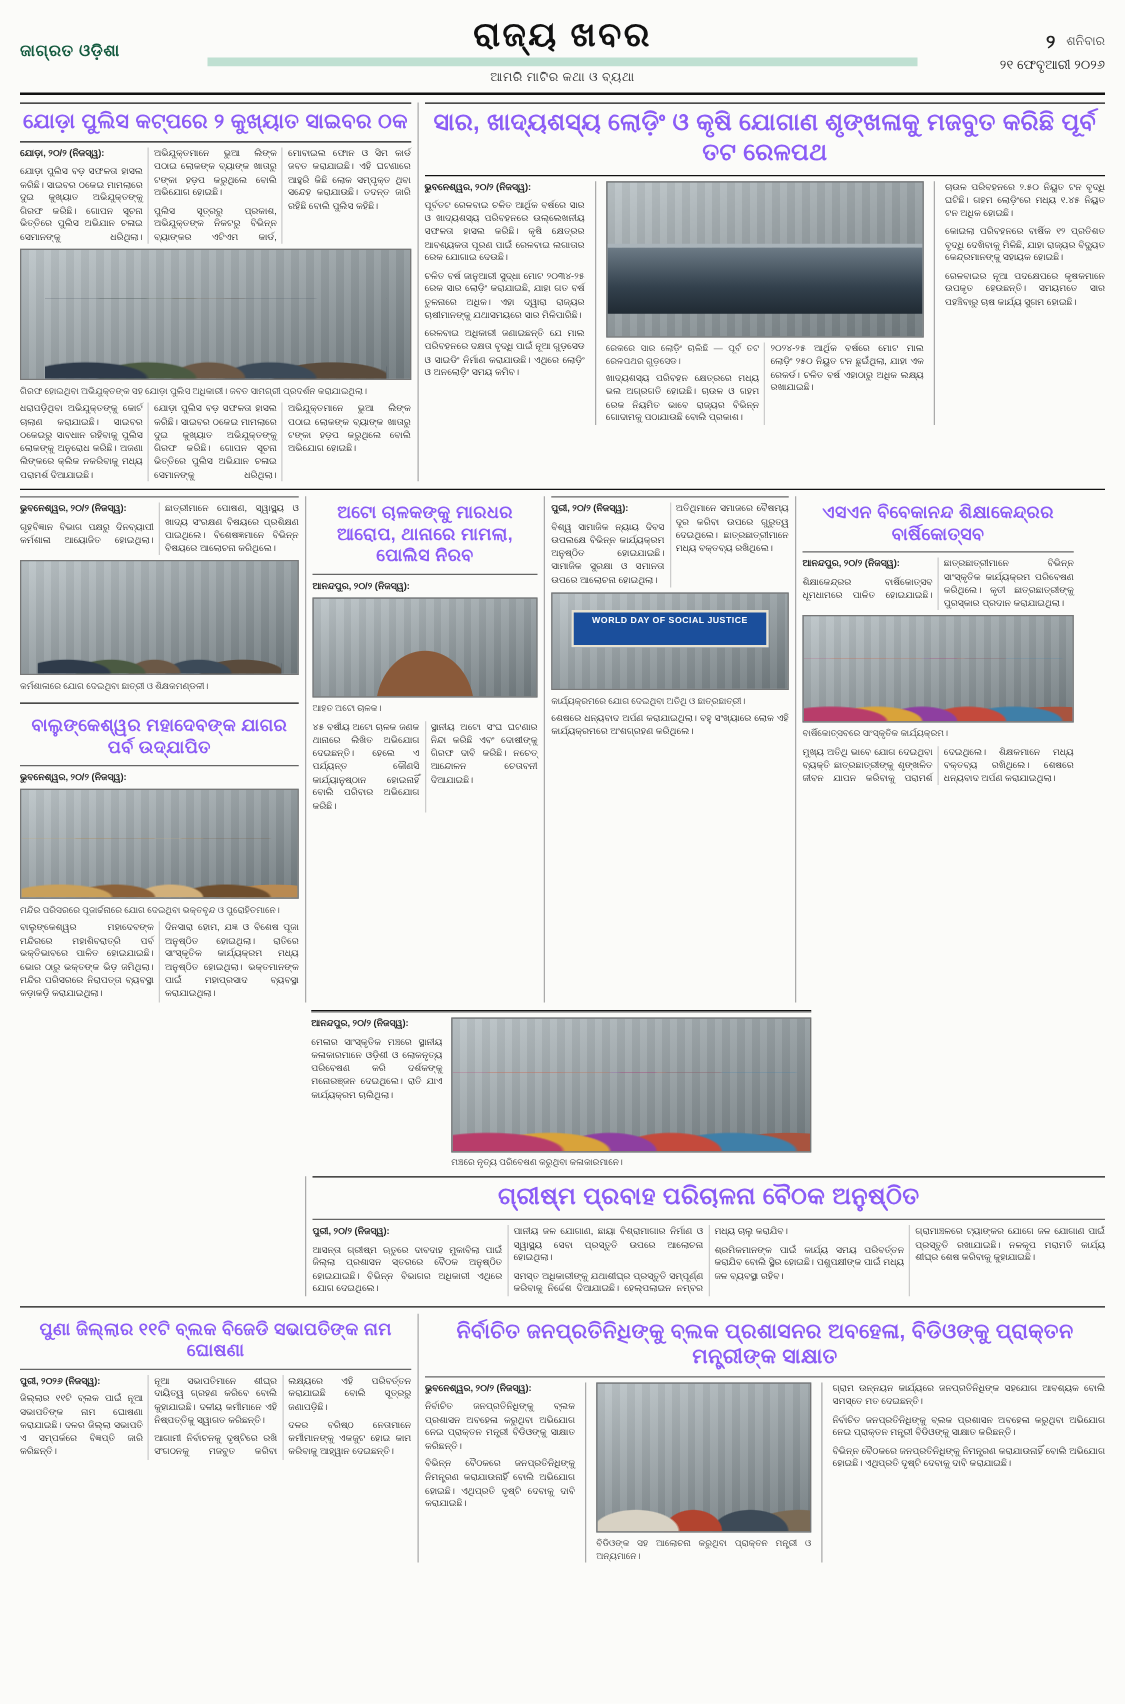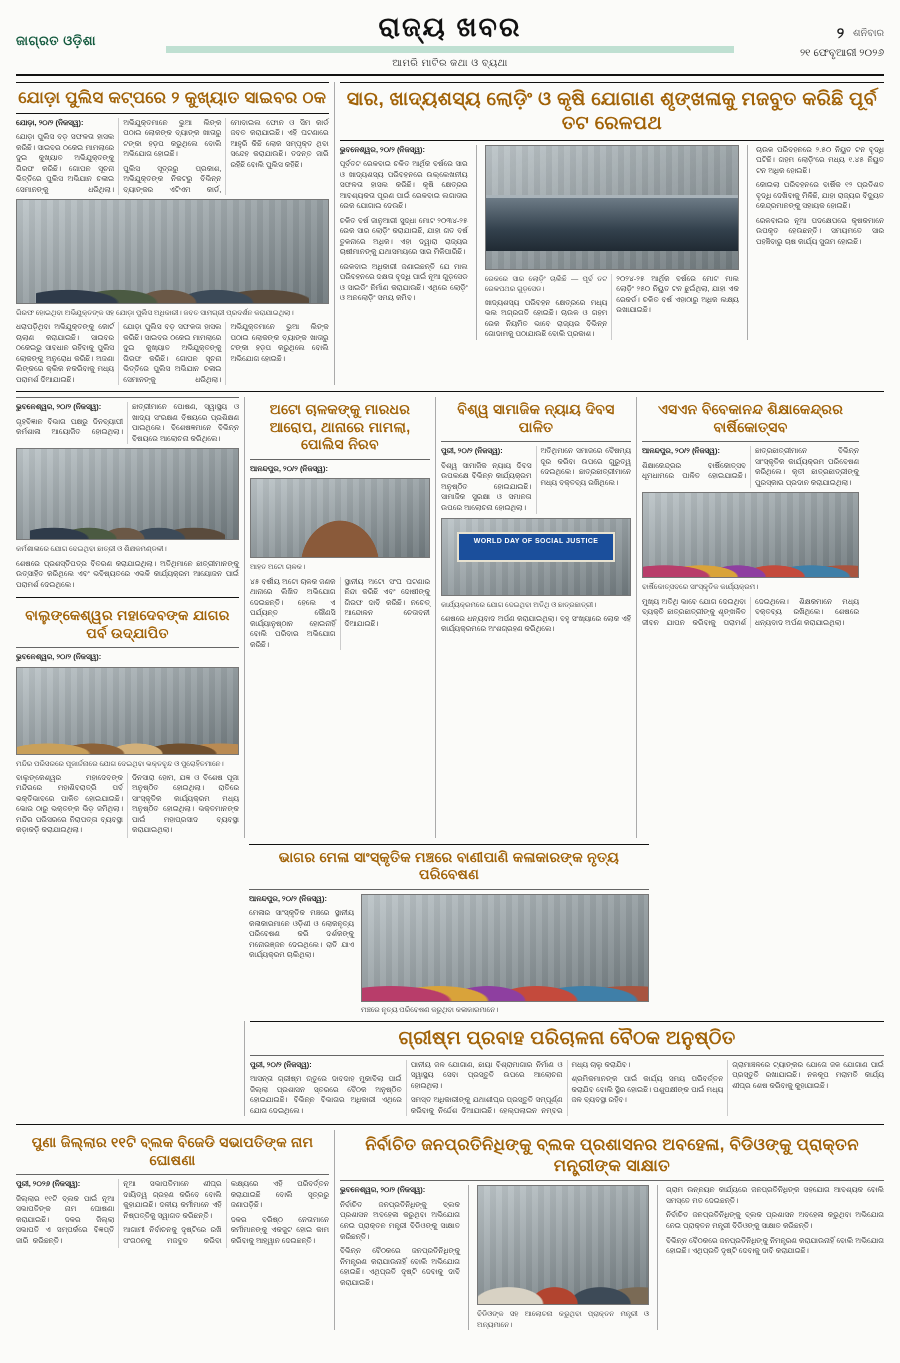--- a/index.html
+++ b/index.html
@@ -39,21 +39,21 @@
   }
   .mast-right { width: 150px; text-align:right; font-size: 10px; color:#222; }
   .mast-right .page-no { font-size: 15px; font-weight:bold; display:inline-block; margin-right:6px; vertical-align:middle;}
   .mast-right .day { font-size: 10px; color:#555; }
   .mast-right .date { font-size: 10.5px; margin-top:4px; }
 
   
   .rule { border-top:1px solid #111; }
   .rule-thin { border-top:1px solid #666; }
   .hl {
-    font-size: 16.5px; font-weight:bold; color:#a16207;
+    font-size: 16.5px; font-weight:bold; color:#8b5cf6;
     letter-spacing:.3px; line-height:1.25; text-align:center;
     padding: 4px 2px 5px 2px;
   }
   .hl.small { font-size: 14px; }
   .hl.big { font-size: 19px; }
   .body-txt {
     font-size: 7.4px; line-height: 1.42; text-align: justify;
     color:#222; hyphens:auto; word-break:break-word;
   }
   .cap {
@@ -216,21 +216,20 @@
   <div class="sec" style="margin-top:5px;">
 
     <div class="col" style="width:228px;padding-left:0;">
       <div class="rule-thin"></div>
       <div class="twocol mt4">
         <p class="body-txt" style="margin:0 0 4px 0;"><b>ଭୁବନେଶ୍ୱର, ୨୦/୨ (ନିଜସ୍ୱ):</b></p>
         <p class="body-txt" style="margin:0;">ଗୃହବିଜ୍ଞାନ ବିଭାଗ ପକ୍ଷରୁ ଦିନବ୍ୟାପୀ କର୍ମଶାଳା ଆୟୋଜିତ ହୋଇଥିଲା। ଛାତ୍ରୀମାନେ ପୋଷଣ, ସ୍ୱାସ୍ଥ୍ୟ ଓ ଖାଦ୍ୟ ସଂରକ୍ଷଣ ବିଷୟରେ ପ୍ରଶିକ୍ଷଣ ପାଇଥିଲେ। ବିଶେଷଜ୍ଞମାନେ ବିଭିନ୍ନ ବିଷୟରେ ଆଲୋଚନା କରିଥିଲେ।</p>
       </div>
       <div class="photo ph-people mt4" style="height:92px;"></div>
       <p class="cap mt4" style="margin:4px 0 0 0;">କର୍ମଶାଳାରେ ଯୋଗ ଦେଇଥିବା ଛାତ୍ରୀ ଓ ଶିକ୍ଷକମଣ୍ଡଳୀ।</p>
-      <p class="body-txt mt4" style="margin:4px 0 0 0;">ଶେଷରେ ପ୍ରଶସ୍ତିପତ୍ର ବିତରଣ କରାଯାଇଥିଲା। ଅତିଥିମାନେ ଛାତ୍ରୀମାନଙ୍କୁ ଉତ୍ସାହିତ କରିଥିଲେ ଏବଂ ଭବିଷ୍ୟତରେ ଏଭଳି କାର୍ଯ୍ୟକ୍ରମ ଆୟୋଜନ ପାଇଁ ପରାମର୍ଶ ଦେଇଥିଲେ।</p>
 
       <div class="hsep-thin" style="border-top:1.5px solid #111;margin-top:7px;"></div>
       <div class="hl small">ବାଲୁଙ୍କେଶ୍ୱର ମହାଦେବଙ୍କ ଯାଗର ପର୍ବ ଉଦ୍ଯାପିତ</div>
       <div class="rule-thin"></div>
       <p class="body-txt mt4" style="margin:4px 0 4px 0;"><b>ଭୁବନେଶ୍ୱର, ୨୦/୨ (ନିଜସ୍ୱ):</b></p>
       <div class="photo ph-temple" style="height:88px;"></div>
       <p class="cap mt4" style="margin:4px 0 0 0;">ମନ୍ଦିର ପରିସରରେ ପୂଜାର୍ଚ୍ଚନାରେ ଯୋଗ ଦେଇଥିବା ଭକ୍ତବୃନ୍ଦ ଓ ପୁରୋହିତମାନେ।</p>
       <div class="twocol mt4">
         <p class="body-txt" style="margin:0 0 4px 0;">ବାଲୁଙ୍କେଶ୍ୱର ମହାଦେବଙ୍କ ମନ୍ଦିରରେ ମହାଶିବରାତ୍ରି ପର୍ବ ଭକ୍ତିଭାବରେ ପାଳିତ ହୋଇଯାଇଛି। ଭୋର ଠାରୁ ଭକ୍ତଙ୍କ ଭିଡ଼ ଜମିଥିଲା। ମନ୍ଦିର ପରିସରରେ ନିରାପତ୍ତା ବ୍ୟବସ୍ଥା କଡ଼ାକଡ଼ି କରାଯାଇଥିଲା।</p>
         <p class="body-txt" style="margin:0;">ଦିନସାରା ହୋମ, ଯଜ୍ଞ ଓ ବିଶେଷ ପୂଜା ଅନୁଷ୍ଠିତ ହୋଇଥିଲା। ରାତିରେ ସାଂସ୍କୃତିକ କାର୍ଯ୍ୟକ୍ରମ ମଧ୍ୟ ଅନୁଷ୍ଠିତ ହୋଇଥିଲା। ଭକ୍ତମାନଙ୍କ ପାଇଁ ମହାପ୍ରସାଦ ବ୍ୟବସ୍ଥା କରାଯାଇଥିଲା।</p>
@@ -247,21 +246,20 @@
       <p class="cap mt4" style="margin:4px 0 0 0;">ଆହତ ଅଟୋ ଚାଳକ।</p>
       <div class="twocol mt4">
         <p class="body-txt" style="margin:0 0 4px 0;">୪୫ ବର୍ଷୀୟ ଅଟୋ ଚାଳକ ଜଣକ ଥାନାରେ ଲିଖିତ ଅଭିଯୋଗ ଦେଇଛନ୍ତି। ହେଲେ ଏ ପର୍ଯ୍ୟନ୍ତ କୌଣସି କାର୍ଯ୍ୟାନୁଷ୍ଠାନ ହୋଇନାହିଁ ବୋଲି ପରିବାର ଅଭିଯୋଗ କରିଛି।</p>
         <p class="body-txt" style="margin:0;">ସ୍ଥାନୀୟ ଅଟୋ ସଂଘ ଘଟଣାର ନିନ୍ଦା କରିଛି ଏବଂ ଦୋଷୀଙ୍କୁ ଗିରଫ ଦାବି କରିଛି। ନଚେତ୍ ଆନ୍ଦୋଳନ ଚେତାବନୀ ଦିଆଯାଇଛି।</p>
       </div>
     </div>
 
     <div class="vline"></div>
 
     <div class="col" style="width:200px;">
-      <div class="hl small">ବିଶ୍ୱ ସାମାଜିକ ନ୍ୟାୟ ଦିବସ ପାଳିତ</div>
       <div class="rule-thin"></div>
       <div class="twocol mt4">
         <p class="body-txt" style="margin:0 0 4px 0;"><b>ପୁରୀ, ୨୦/୨ (ନିଜସ୍ୱ):</b></p>
         <p class="body-txt" style="margin:0 0 4px 0;">ବିଶ୍ୱ ସାମାଜିକ ନ୍ୟାୟ ଦିବସ ଉପଲକ୍ଷେ ବିଭିନ୍ନ କାର୍ଯ୍ୟକ୍ରମ ଅନୁଷ୍ଠିତ ହୋଇଯାଇଛି। ସାମାଜିକ ସୁରକ୍ଷା ଓ ସମାନତା ଉପରେ ଆଲୋଚନା ହୋଇଥିଲା।</p>
         <p class="body-txt" style="margin:0;">ଅତିଥିମାନେ ସମାଜରେ ବୈଷମ୍ୟ ଦୂର କରିବା ଉପରେ ଗୁରୁତ୍ୱ ଦେଇଥିଲେ। ଛାତ୍ରଛାତ୍ରୀମାନେ ମଧ୍ୟ ବକ୍ତବ୍ୟ ରଖିଥିଲେ।</p>
       </div>
       <div class="photo ph-banner mt4" style="height:78px;">
         <div class="bannertext">WORLD DAY OF SOCIAL JUSTICE</div>
       </div>
       <p class="cap mt4" style="margin:4px 0 0 0;">କାର୍ଯ୍ୟକ୍ରମରେ ଯୋଗ ଦେଇଥିବା ଅତିଥି ଓ ଛାତ୍ରଛାତ୍ରୀ।</p>
@@ -282,21 +280,20 @@
       <div class="twocol mt4">
         <p class="body-txt" style="margin:0;">ମୁଖ୍ୟ ଅତିଥି ଭାବେ ଯୋଗ ଦେଇଥିବା ବ୍ୟକ୍ତି ଛାତ୍ରଛାତ୍ରୀଙ୍କୁ ଶୃଙ୍ଖଳିତ ଜୀବନ ଯାପନ କରିବାକୁ ପରାମର୍ଶ ଦେଇଥିଲେ। ଶିକ୍ଷକମାନେ ମଧ୍ୟ ବକ୍ତବ୍ୟ ରଖିଥିଲେ। ଶେଷରେ ଧନ୍ୟବାଦ ଅର୍ପଣ କରାଯାଇଥିଲା।</p>
       </div>
     </div>
   </div>
 
   <div class="sec" style="margin-top:6px;">
     <div class="col" style="width:228px;padding-left:0;"></div>
     <div class="col" style="width:410px;">
       <div class="rule"></div>
-      <div class="hl small">ଭାଗର ମେଳା ସାଂସ୍କୃତିକ ମଞ୍ଚରେ ବାଣୀପାଣି କଳାକାରଙ୍କ ନୃତ୍ୟ ପରିବେଷଣ</div>
       <div class="rule-thin"></div>
       <div style="display:flex;gap:7px;margin-top:4px;">
         <div style="width:105px;">
           <p class="body-txt" style="margin:0 0 4px 0;"><b>ଆନନ୍ଦପୁର, ୨୦/୨ (ନିଜସ୍ୱ):</b></p>
           <p class="body-txt" style="margin:0;">ମେଳାର ସାଂସ୍କୃତିକ ମଞ୍ଚରେ ସ୍ଥାନୀୟ କଳାକାରମାନେ ଓଡ଼ିଶୀ ଓ ଲୋକନୃତ୍ୟ ପରିବେଷଣ କରି ଦର୍ଶକଙ୍କୁ ମନୋରଞ୍ଜନ ଦେଇଥିଲେ। ରାତି ଯାଏ କାର୍ଯ୍ୟକ୍ରମ ଚାଲିଥିଲା।</p>
         </div>
         <div style="flex:1;">
           <div class="photo ph-stage" style="height:108px;"></div>
           <p class="cap" style="margin:3px 0 0 0;">ମଞ୍ଚରେ ନୃତ୍ୟ ପରିବେଷଣ କରୁଥିବା କଳାକାରମାନେ।</p>
         </div>
@@ -325,21 +322,21 @@
 
   <div class="hsep" style="margin-top:8px;"></div>
 
   <div class="sec" style="margin-top:5px;">
 
     <div class="col" style="width:318px;padding-left:0;">
       <div class="hl small">ପୁଣା ଜିଲ୍ଲାର ୧୧ଟି ବ୍ଲକ ବିଜେଡି ସଭାପତିଙ୍କ ନାମ ଘୋଷଣା</div>
       <div class="rule-thin"></div>
       <div class="threecol mt4">
         <p class="body-txt" style="margin:0 0 4px 0;"><b>ପୁରୀ, ୨୦୨୬ (ନିଜସ୍ୱ):</b></p>
-        <p class="body-txt" style="margin:0 0 4px 0;font-family:Liberation Mono, monospace;">ଜିଲ୍ଲାର ୧୧ଟି ବ୍ଲକ ପାଇଁ ନୂଆ ସଭାପତିଙ୍କ ନାମ ଘୋଷଣା କରାଯାଇଛି। ଦଳର ଜିଲ୍ଲା ସଭାପତି ଏ ସମ୍ପର୍କରେ ବିଜ୍ଞପ୍ତି ଜାରି କରିଛନ୍ତି।</p>
+        <p class="body-txt" style="margin:0 0 4px 0;">ଜିଲ୍ଲାର ୧୧ଟି ବ୍ଲକ ପାଇଁ ନୂଆ ସଭାପତିଙ୍କ ନାମ ଘୋଷଣା କରାଯାଇଛି। ଦଳର ଜିଲ୍ଲା ସଭାପତି ଏ ସମ୍ପର୍କରେ ବିଜ୍ଞପ୍ତି ଜାରି କରିଛନ୍ତି।</p>
         <p class="body-txt" style="margin:0 0 4px 0;">ନୂଆ ସଭାପତିମାନେ ଶୀଘ୍ର ଦାୟିତ୍ୱ ଗ୍ରହଣ କରିବେ ବୋଲି କୁହାଯାଇଛି। ଦଳୀୟ କର୍ମୀମାନେ ଏହି ନିଷ୍ପତ୍ତିକୁ ସ୍ୱାଗତ କରିଛନ୍ତି।</p>
         <p class="body-txt" style="margin:0 0 4px 0;">ଆଗାମୀ ନିର୍ବାଚନକୁ ଦୃଷ୍ଟିରେ ରଖି ସଂଗଠନକୁ ମଜବୁତ କରିବା ଲକ୍ଷ୍ୟରେ ଏହି ପରିବର୍ତ୍ତନ କରାଯାଇଛି ବୋଲି ସୂତ୍ରରୁ ଜଣାପଡ଼ିଛି।</p>
         <p class="body-txt" style="margin:0;">ଦଳର ବରିଷ୍ଠ ନେତାମାନେ କର୍ମୀମାନଙ୍କୁ ଏକଜୁଟ ହୋଇ କାମ କରିବାକୁ ଆହ୍ୱାନ ଦେଇଛନ୍ତି।</p>
       </div>
     </div>
 
     <div class="vline"></div>
 
     <div class="col" style="flex:1;padding-right:0;">
       <div class="hl">ନିର୍ବାଚିତ ଜନପ୍ରତିନିଧିଙ୍କୁ ବ୍ଲକ ପ୍ରଶାସନର ଅବହେଳା, ବିଡିଓଙ୍କୁ ପ୍ରାକ୍ତନ ମନ୍ତ୍ରୀଙ୍କ ସାକ୍ଷାତ</div>

